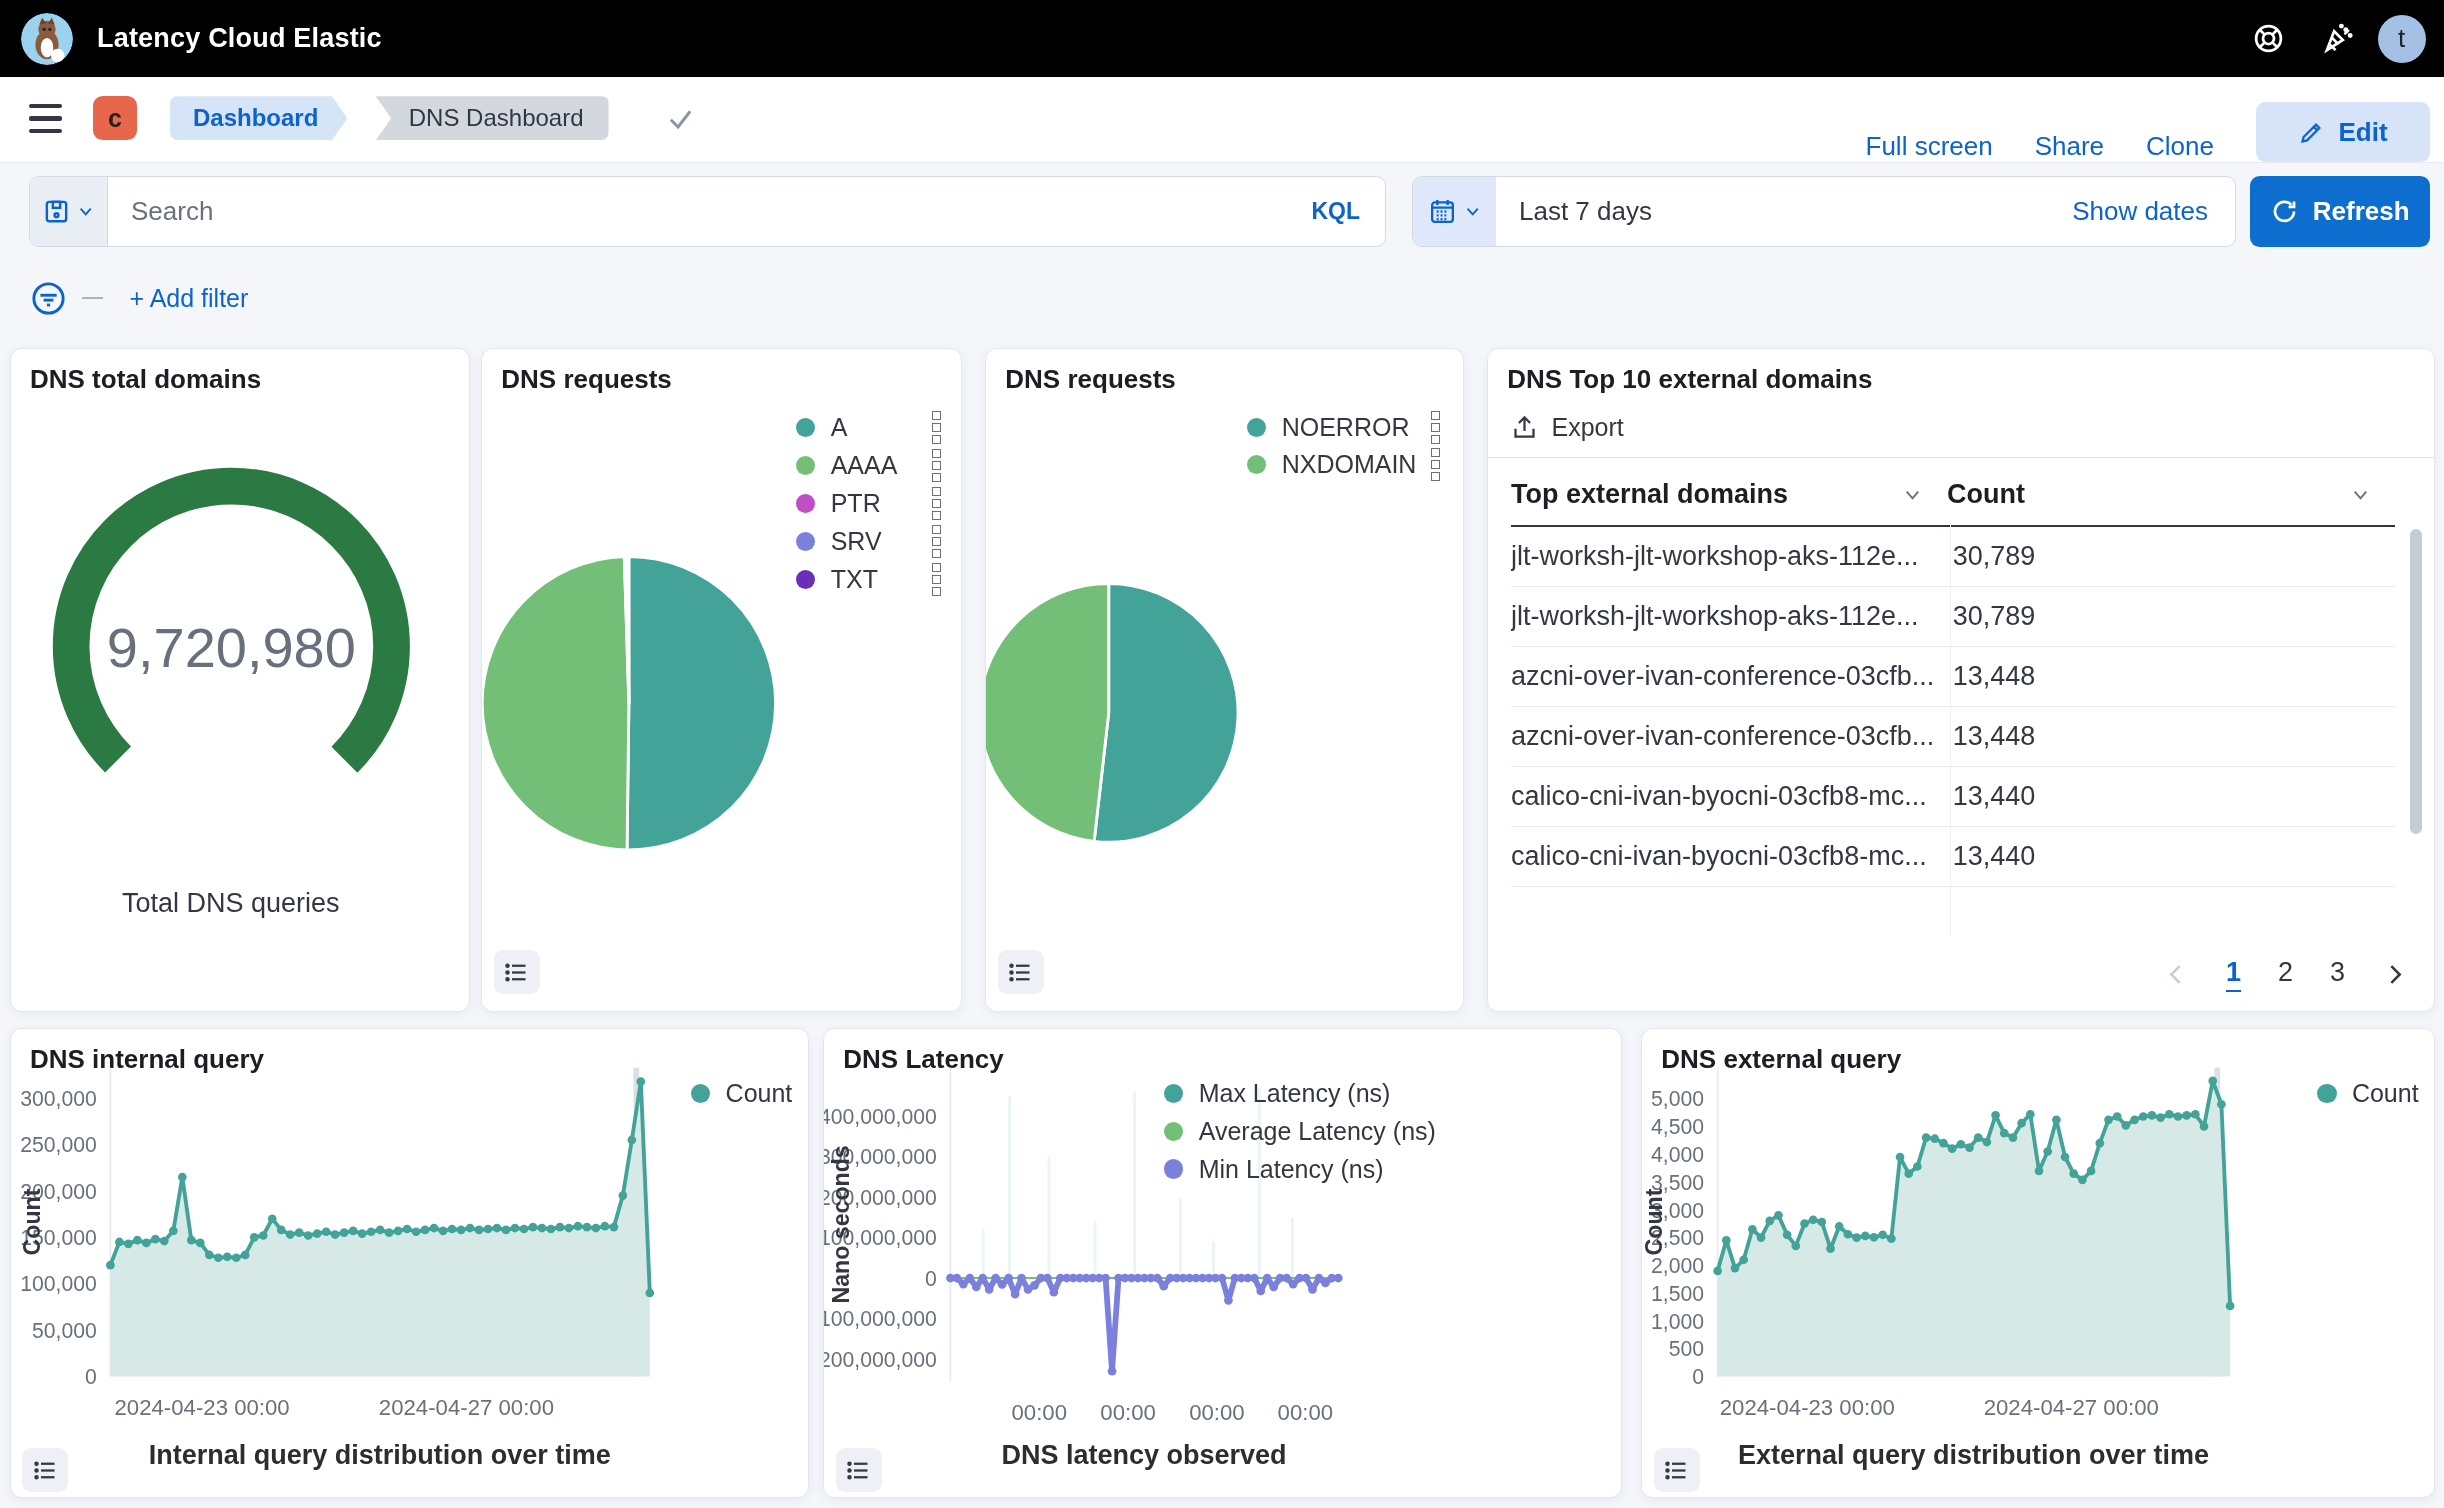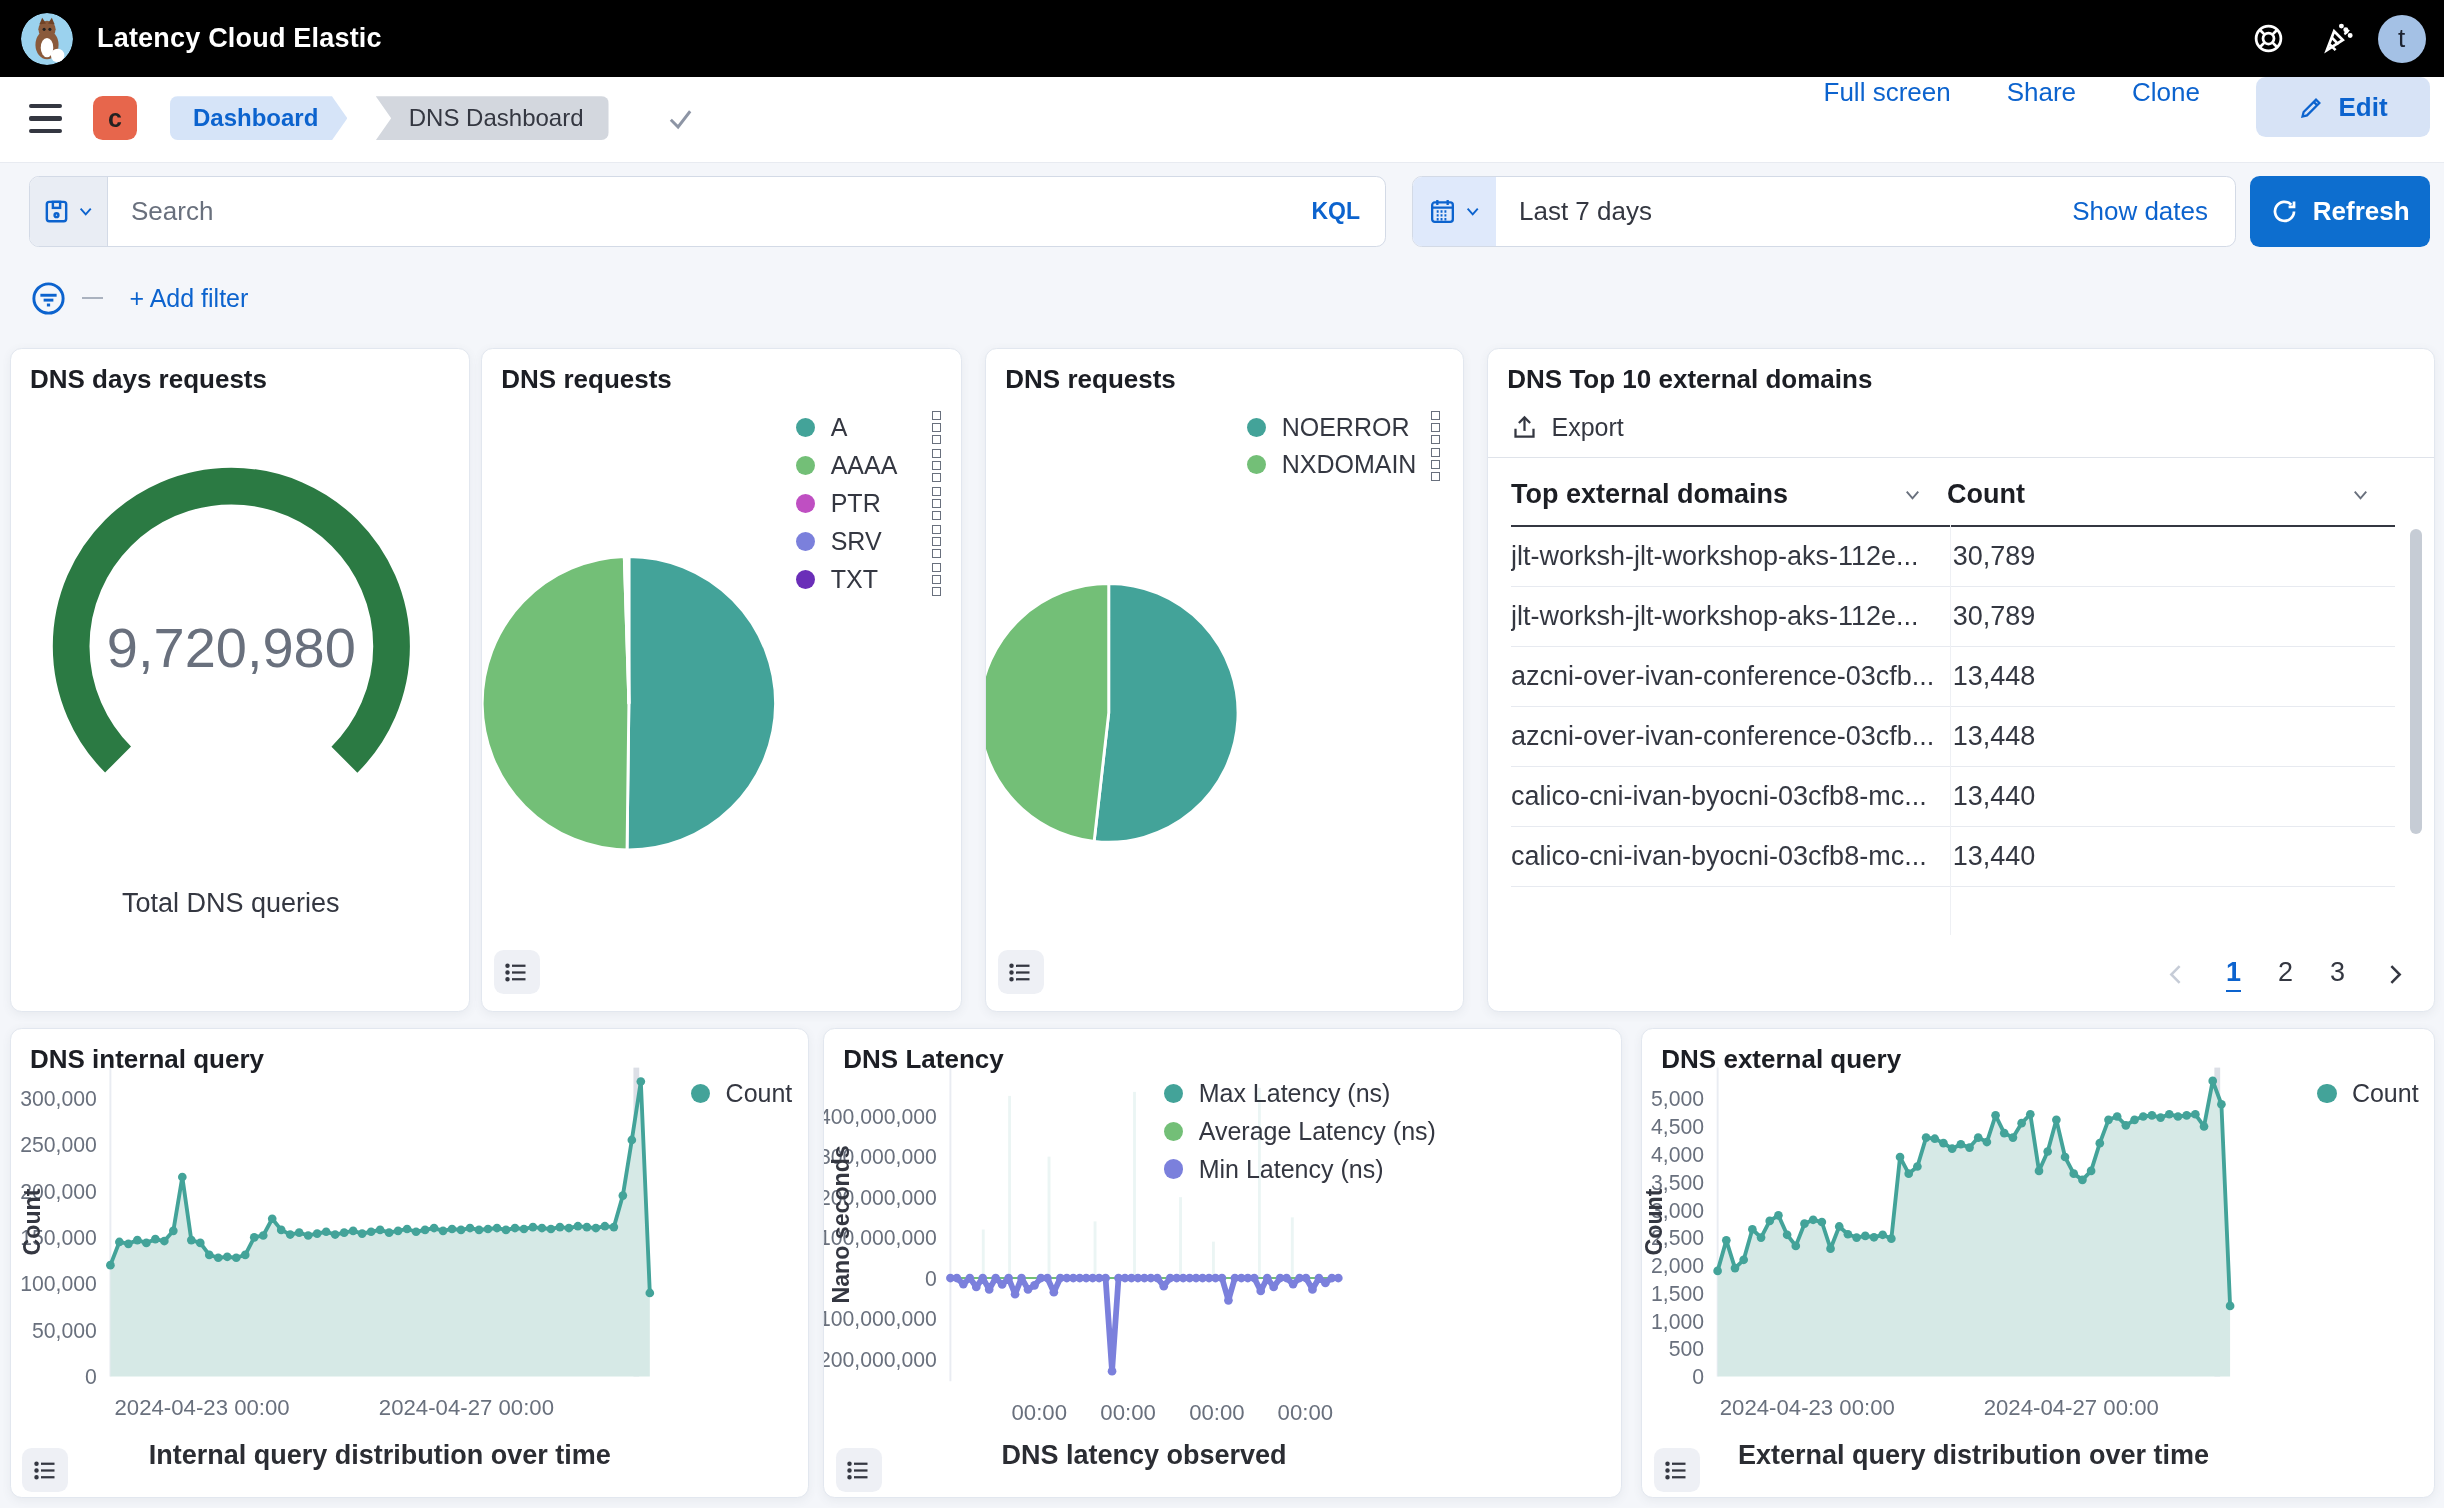--- a/index.html
+++ b/index.html
@@ -15,21 +15,21 @@
   .avatar{width:48px;height:48px;border-radius:50%;background:#a4c1e5;color:#1c2330;font-size:26px;display:flex;align-items:center;justify-content:center;}
   
   .tbar{position:absolute;left:0;top:77px;width:2445px;height:85px;background:#fff;border-bottom:1px solid #e8ebf1;display:flex;align-items:center;}
   .burger{position:absolute;left:29px;top:27px;width:33px;height:29px;display:flex;flex-direction:column;justify-content:space-between;cursor:pointer;}
   .burger span{display:block;height:4.3px;background:#343741;border-radius:1.9px;}
   .space-chip{position:absolute;left:93px;top:19.3px;width:44px;height:44px;border-radius:9.7px;background:#e7664c;color:#222;font-size:25px;font-weight:bold;display:flex;align-items:center;justify-content:center;}
   .crumbs{position:absolute;left:170px;top:19.3px;display:flex;align-items:center;height:44px;gap:40px;}
   .crumb1{background:#d6e4f8;color:#0c63ce;font-weight:bold;font-size:24px;height:44px;display:flex;align-items:center;padding:0 29px 0 23px;clip-path:polygon(0 0,calc(100% - 15.4px) 0,100% 50%,calc(100% - 15.4px) 100%,0 100%);border-radius:7.7px 0 0 7.7px;position:relative;z-index:2;}
   .crumb2{background:#d3d7de;color:#343741;font-size:24px;height:44px;display:flex;align-items:center;padding:0 25px 0 33px;margin-left:-11.6px;clip-path:polygon(0 0,100% 0,100% 100%,0 100%,15.4px 50%);border-radius:0 7.7px 7.7px 0;}
   .crumb-check{margin-left:17.4px;}
-  .tbar-right{position:absolute;right:15.4px;top:0;height:85px;display:flex;align-items:flex-start;gap:56px;}
+  .tbar-right{position:absolute;right:15.4px;top:0;height:85px;display:flex;align-items:flex-end;gap:42px;}
   .tlink{color:#0c63ce;font-size:26px;cursor:pointer;}
   .edit-btn{background:#d7e3f6;color:#0c63ce;font-size:26px;font-weight:bold;border:none;border-radius:9.7px;height:60px;padding:0 42px;display:flex;align-items:center;gap:13.5px;cursor:pointer;font-family:"Liberation Sans",sans-serif;}
   
   .qbar{position:absolute;left:0;top:162px;width:2445px;height:106px;}
   .search-ctl{position:absolute;left:29px;top:13.5px;width:1357px;height:71px;background:#fff;border:1.9px solid #d3dae6;border-radius:9.7px;display:flex;align-items:center;box-sizing:border-box;overflow:hidden;}
   .save-seg{width:77px;height:100%;background:#e9edf4;border-right:1.9px solid #d3dae6;display:flex;align-items:center;justify-content:center;gap:5.8px;cursor:pointer;}
   .search-ctl input{flex:1;border:none;outline:none;font-size:26px;color:#343741;padding:0 23px;font-family:"Liberation Sans",sans-serif;background:transparent;}
   .search-ctl input::placeholder{color:#69707d;}
   .kql{color:#0c63ce;font-size:23px;font-weight:bold;padding:0 25px;cursor:pointer;}
   .date-ctl{position:absolute;left:1412px;top:13.5px;width:824px;height:71px;background:#fff;border:1.9px solid #d3dae6;border-radius:9.7px;display:flex;align-items:center;box-sizing:border-box;overflow:hidden;}
@@ -209,21 +209,21 @@
         <circle cx="12" cy="12" r="9"></circle>
         <line x1="7" y1="10" x2="17" y2="10"></line>
         <line x1="9" y1="13" x2="15" y2="13"></line>
         <line x1="11" y1="16" x2="13" y2="16"></line>
       </svg>
     <div class="dash"></div>
     <span class="addfilter">+ Add filter</span>
   </div>
 
   <div class="panel" id="p1">
-    <div class="ptitle">DNS days requests</div>
+    <div class="ptitle">DNS total domains</div>
     <div class="chart-host" id="gauge-host"><svg viewBox="0 0 476 688" width="460" height="664">
           <circle cx="228" cy="308" r="166" fill="none" stroke="#2b7a43" stroke-width="38" stroke-dasharray="782.2565707438584 1043.0087609918114" transform="rotate(135 228 308)"></circle>
           <text x="228" y="330" text-anchor="middle" font-size="58" fill="#69707d">9,720,980</text>
         </svg></div>
     <div class="gauge-caption" id="gauge-caption">Total DNS queries</div>
   </div>
 
   <div class="panel" id="p2">
     <div class="ptitle">DNS requests</div>
     <div class="chart-host" id="pie-requests"><svg viewBox="0 0 498 688" width="481" height="664">

